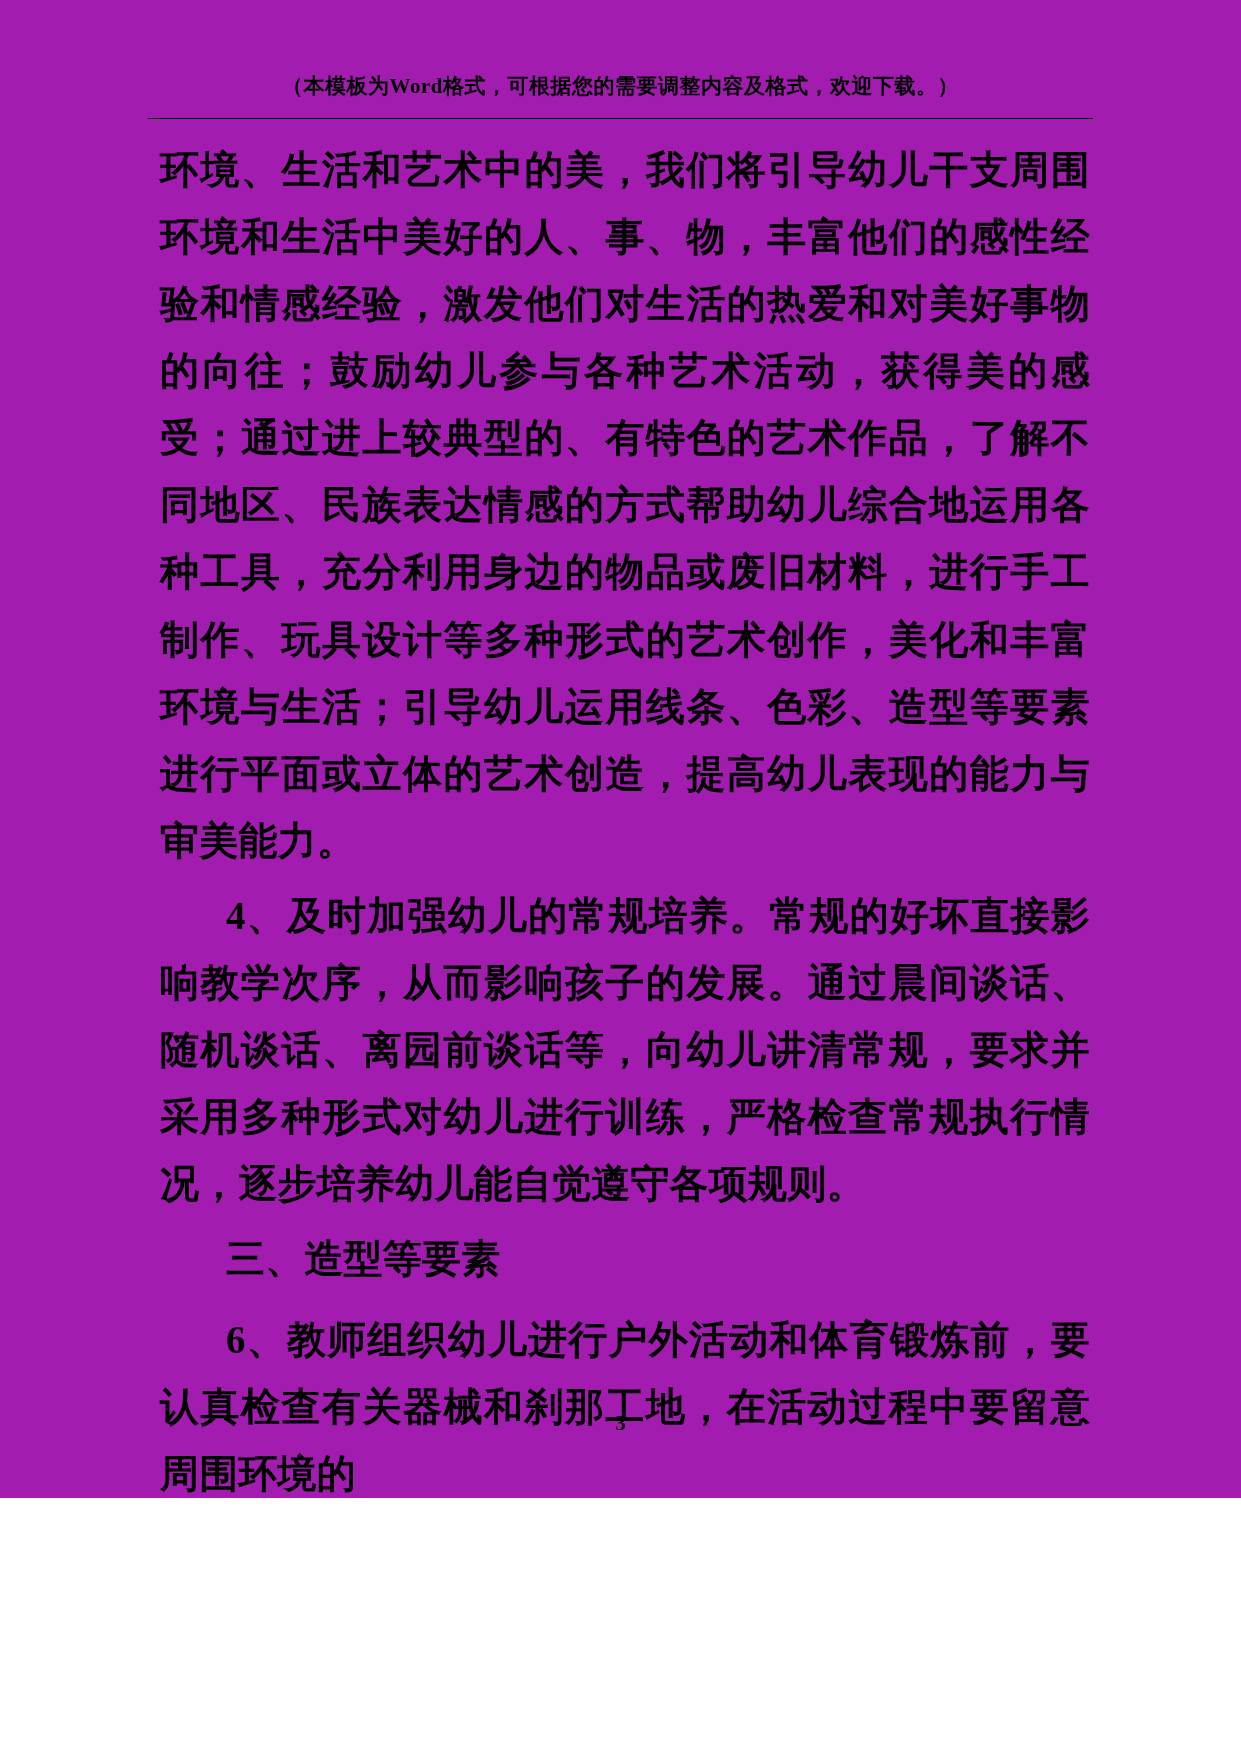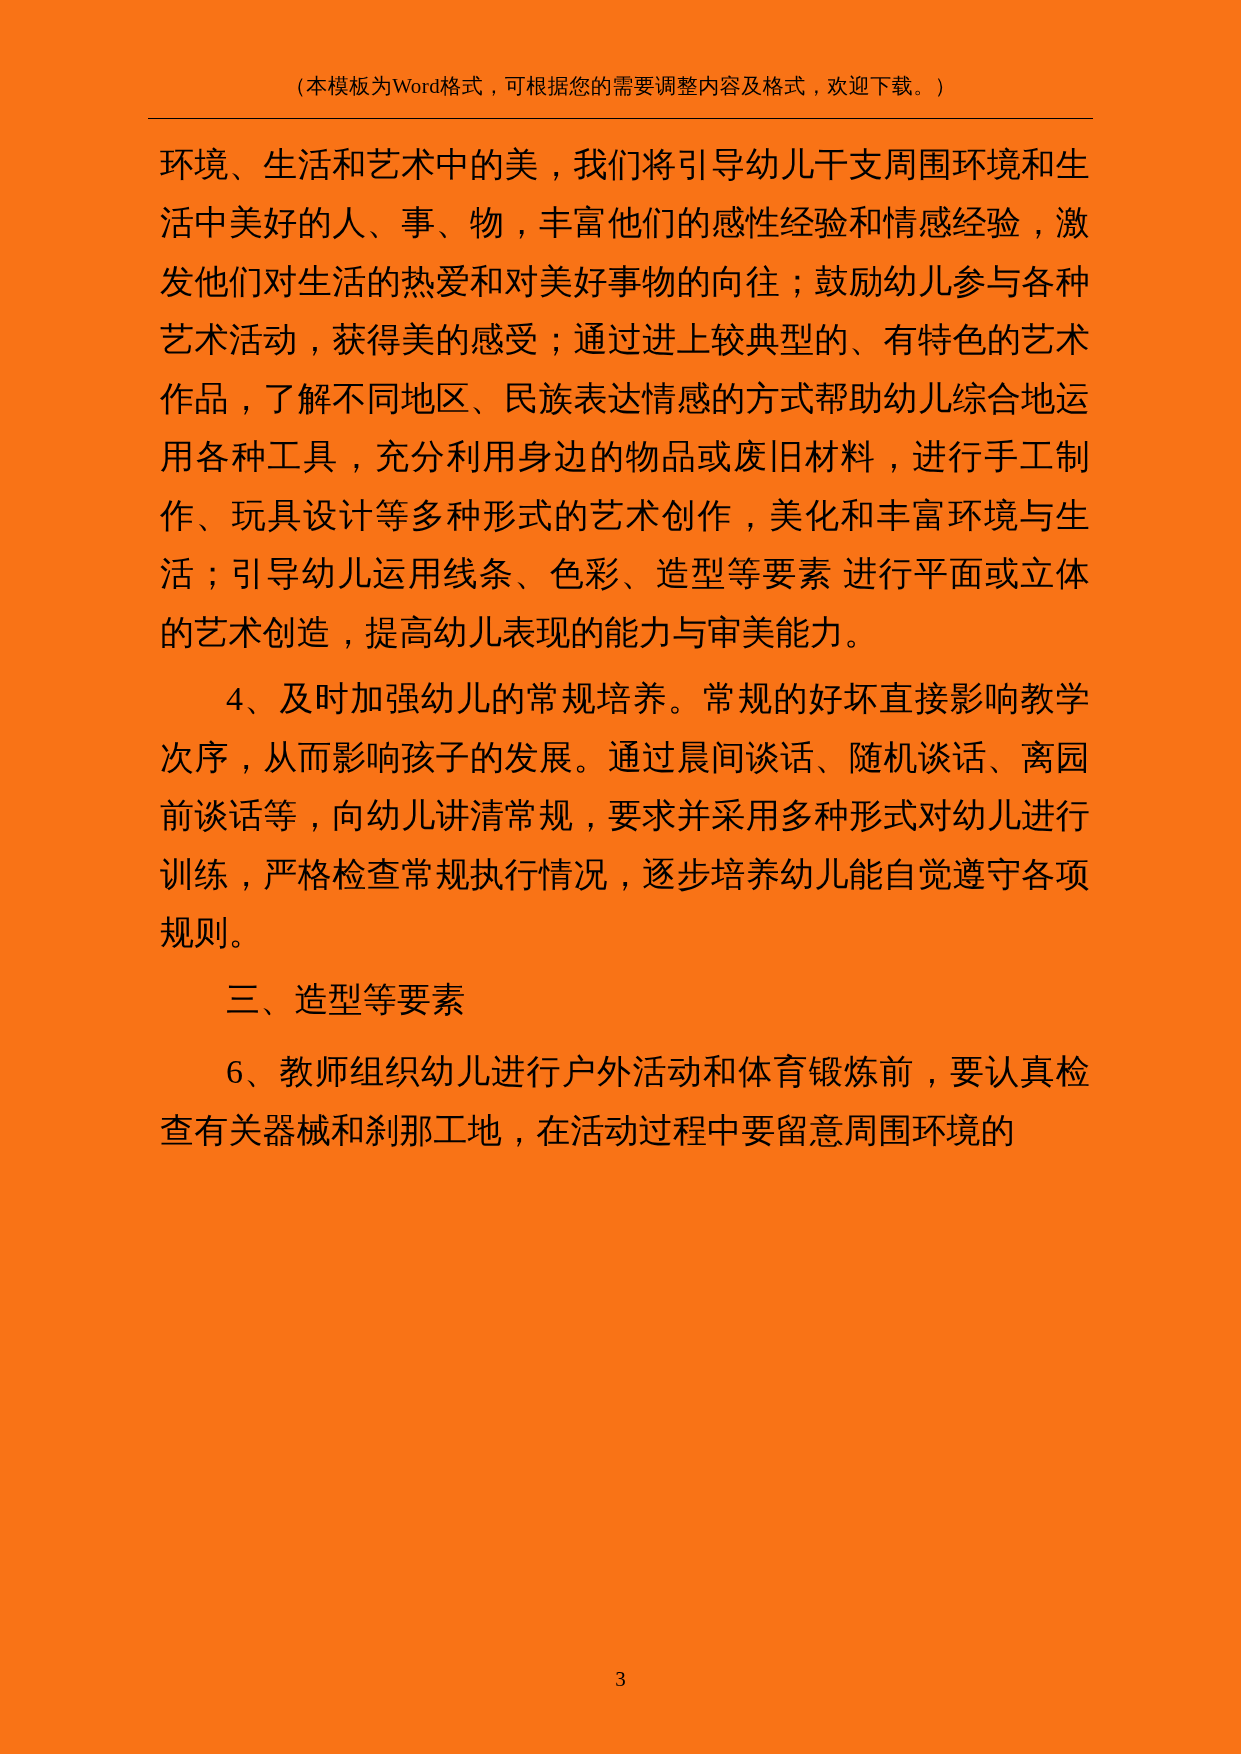--- a/index.html
+++ b/index.html
@@ -6,25 +6,26 @@
     margin: 0;
     padding: 0;
     background: #ffffff;
   }
   body {
     font-family: "Liberation Serif", "DejaVu Serif", serif;
     color: #000000;
   }
   .page {
     width: 1241px;
-    height: 1754px;
+    height: 1498px;
     position: relative;
-    background: #f97316;
+    background: #a21caf;
     box-sizing: border-box;
     overflow: hidden;
+    font-weight: bold;
   }
   .header {
     position: absolute;
     top: 72px;
     left: 148px;
     width: 945px;
     text-align: center;
     font-size: 21px;
     line-height: 1.4;
     letter-spacing: 0.5px;
@@ -39,21 +40,21 @@
     height: 1px;
     background: #000;
   }
   .content {
     position: absolute;
     top: 136px;
     left: 160px;
     width: 930px;
   }
   .para {
-    font-size: 34px;
+    font-size: 39px;
     line-height: 1.72;
     text-align: justify;
     text-justify: inter-ideograph;
     letter-spacing: 0.2px;
     margin: 0 0 2px 0;
     text-indent: 0;
   }
   .para.indent {
     text-indent: 66px;
   }

